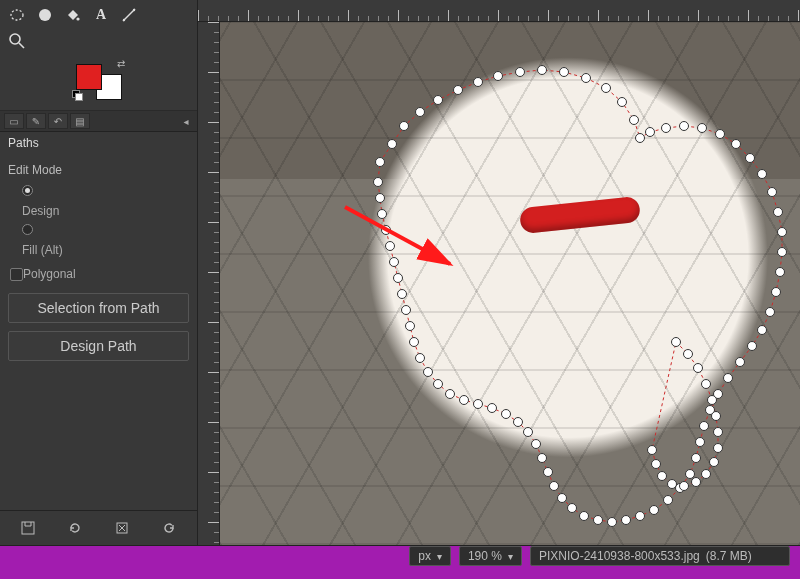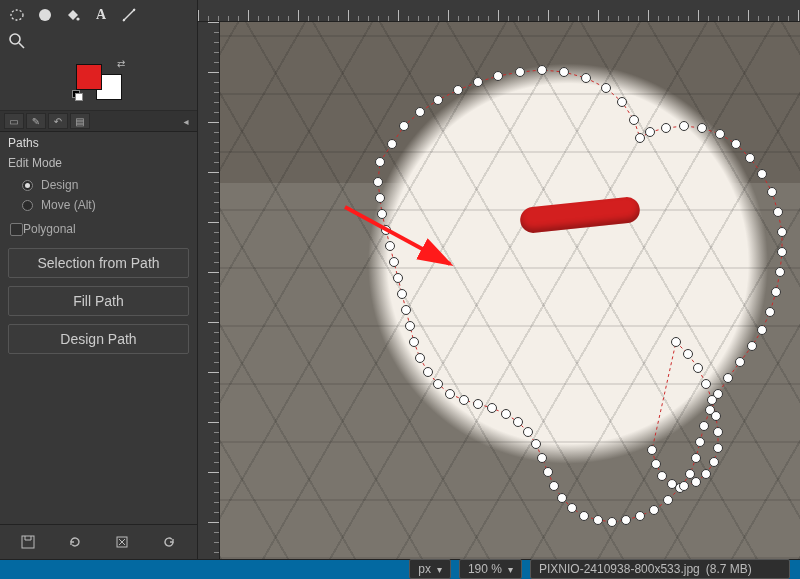--- a/index.html
+++ b/index.html
@@ -50,23 +50,23 @@
   }
   .tab-strip .tab {
     width: 20px; height: 16px; background: #3c3c3c; border: 1px solid #2a2a2a;
     display:flex;align-items:center;justify-content:center;font-size:10px;color:#aaa;
   }
   .tab-strip .spacer { flex:1; }
   .tab-strip .chev { font-size:10px;color:#aaa;width:14px;text-align:center; }
   .panel {
     flex: 1; padding: 4px 8px; display: flex; flex-direction: column; gap: 2px;
   }
-  .panel-title { color: #ddd; font-size: 12px; margin-bottom: 2px; }
+  .panel-title { color: #ddd; font-size: 12px; margin-bottom: 9px; }
   .subhead { color: #bbb; font-size: 12px; margin: 2px 0 4px; }
-  .radio-row { display: flex; align-items: center; gap: 8px; padding: 2px 0 2px 14px; font-size: 12px; color:#aaa;}
+  .radio-row { display: flex; gap: 8px; padding: 2px 0 2px 14px; font-size: 12px; color:#aaa;flex-direction:column;}
   .radio {
     width: 11px; height: 11px; border-radius: 50%; border: 1px solid #888;
     display: inline-flex; align-items: center; justify-content: center; background:#2a2a2a;
   }
   .radio.checked::after {
     content: ""; width: 5px; height: 5px; border-radius: 50%; background: #ddd;
   }
   .check-row { display: flex; align-items: center; gap: 0; padding: 6px 0 10px 2px; font-size: 12px; color:#aaa;}
   .checkbox {
     width: 13px; height: 13px; border: 1px solid #777; background:#2f2f2f; border-radius:2px;
@@ -131,22 +131,22 @@
     box-shadow: inset 0 -4px 6px rgba(0,0,0,.3);
   }
   .path-outline{
     position:absolute; inset:0; pointer-events:none;
   }
   .arrow{
     position:absolute; left:120px; top:180px; width:120px; height:70px; pointer-events:none;
   }
 
   .statusbar {
-    height: 20px; background:#0369a1; border-top:1px solid #222;
-    display:flex; align-items:flex-end; gap:8px; padding:0 10px; color:#bbb; font-size:12px;
+    height: 34px; background:#a21caf; border-top:1px solid #222;
+    display:flex; align-items:flex-start; gap:8px; padding:0 10px; color:#bbb; font-size:12px;
   }
   .status-field {
     background:#2e2e2e; border:1px solid #555; padding:2px 8px; border-radius:2px;
     display:flex; align-items:center; gap:6px;
   }
   .chev-down { font-size:10px; }
   .filename-field { flex:0 0 auto; min-width: 260px; }
 </style>
 </head>
 <body>
@@ -208,30 +208,29 @@
     <div class="panel">
       <div class="panel-title">Paths</div>
       <div class="subhead">Edit Mode</div>
 
       <label class="radio-row">
         <span class="radio checked"></span>
         <span>Design</span>
       </label>
       <label class="radio-row">
         <span class="radio"></span>
-        <span>Move (Alt)</span>
+        <span>Fill (Alt)</span>
       </label>
 
       <label class="check-row">
         <span class="checkbox"></span>
         <span>Polygonal</span>
       </label>
 
       <button class="big-btn">Selection from Path</button>
-      <button class="big-btn">Fill Path</button>
       <button class="big-btn">Design Path</button>
     </div>
 
     <div class="sidebar-bottom">
       <span class="sb-btn">
         <svg width="14" height="14" viewBox="0 0 14 14">
             <rect x="1" y="1" width="12" height="12" fill="none" stroke="#bbb"></rect>
             <path d="M4 1v4h6V1" stroke="#bbb" fill="none"></path>
           </svg>
       </span>

